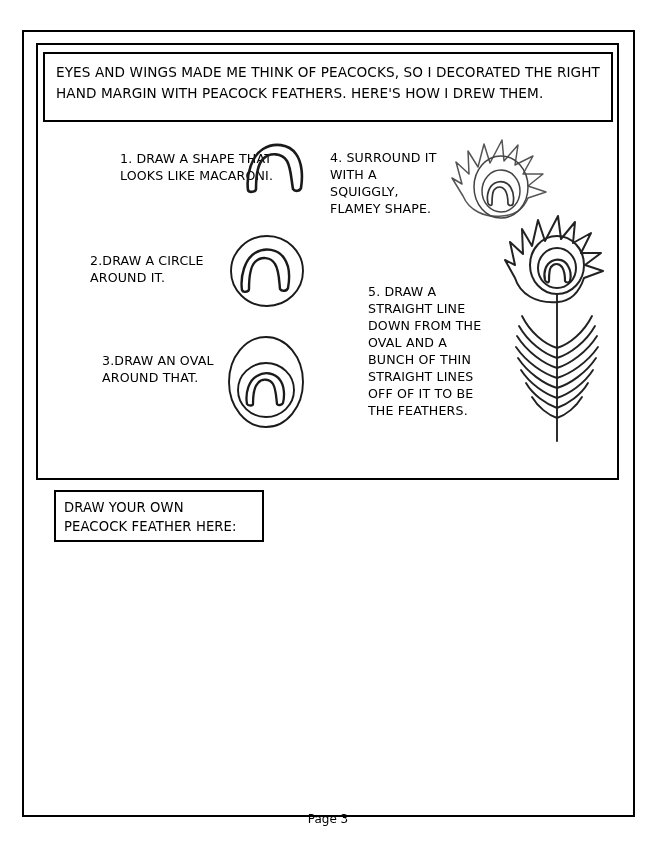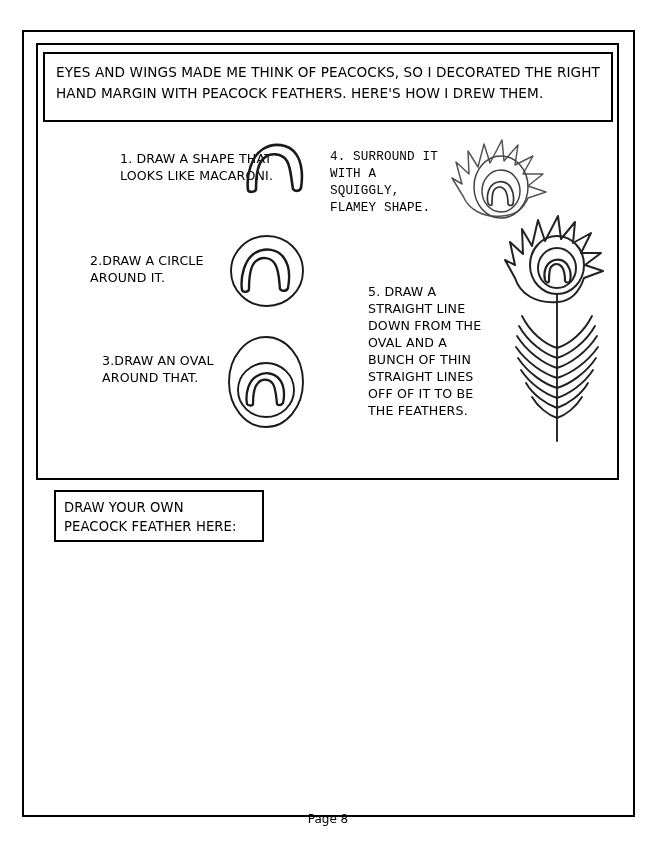--- a/index.html
+++ b/index.html
@@ -61,21 +61,21 @@
     position: absolute;
     font-size: 12.6px;
     line-height: 17px;
     letter-spacing: 0.15px;
     color: #000000;
     white-space: pre-line;
   }
   .s1 { left: 84px;  top: 150px; margin-left: 36px; }
   .s2 { left: 90px;  top: 252px; }
   .s3 { left: 82px;  top: 352px; margin-left: 20px; }
-  .s4 { left: 330px; top: 149px; font-family: Liberation Mono, monospace; }
+  .s4 { left: 330px; top: 149px; }
   .s5 { left: 368px; top: 274px; margin-top: 9px; }
 
   .fig { position: absolute; }
   .fig1 { left: 243px; top: 140px; }
   .fig2 { left: 228px; top: 232px; }
   .fig3 { left: 222px; top: 334px; }
   .fig4 { left: 450px; top: 132px; }
   .fig5 { left: 500px; top: 198px; }
 
   
@@ -234,15 +234,15 @@
         <path d="M57 220 C66 217 76 209 82 199" stroke-width="1.9"></path>
       </g>
     </svg>
   </div>
 
   <div class="draw-box">
     <div class="draw-box-text">DRAW YOUR OWN
 PEACOCK FEATHER HERE:</div>
   </div>
 
-  <div class="footer">Page 8</div>
+  <div class="footer">Page 3</div>
 
 </div>
 
 </body></html>

